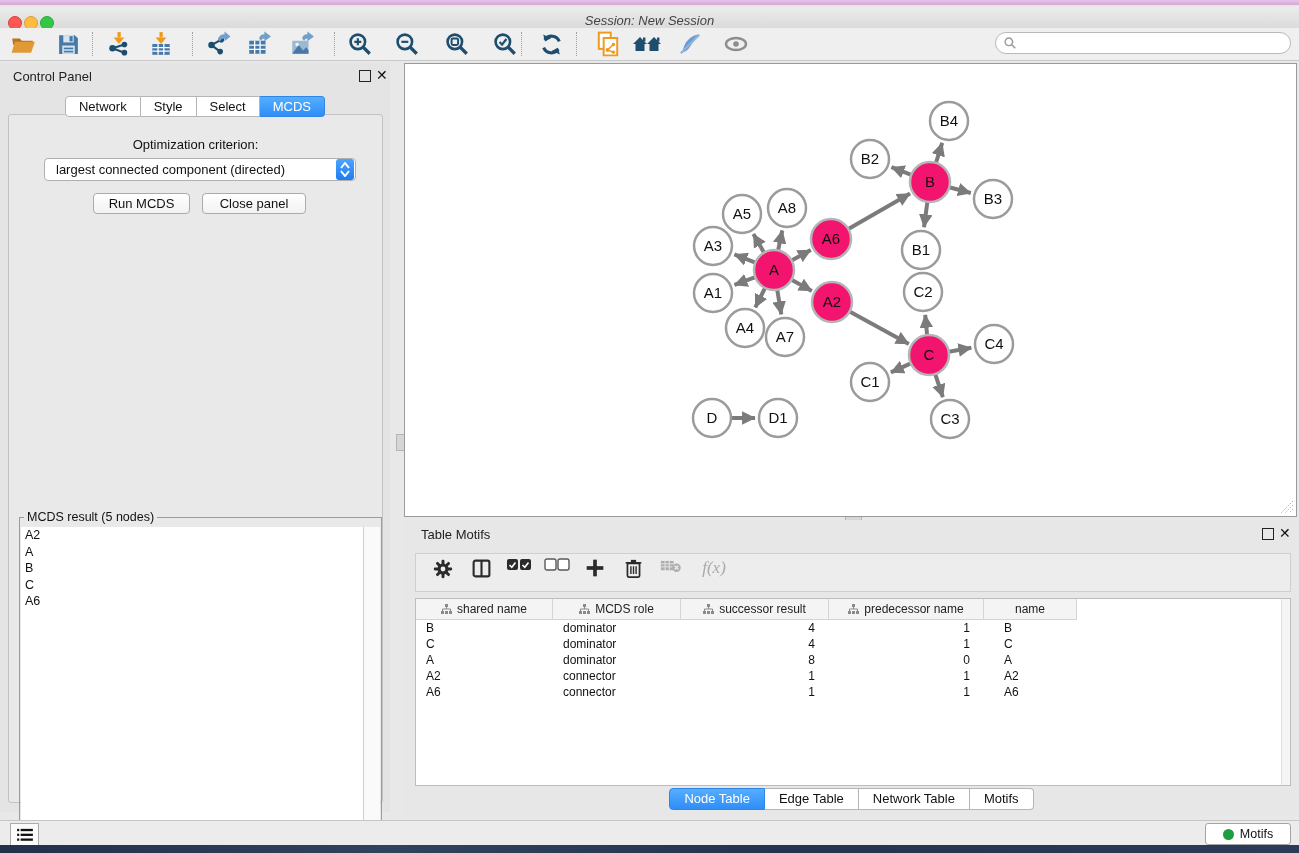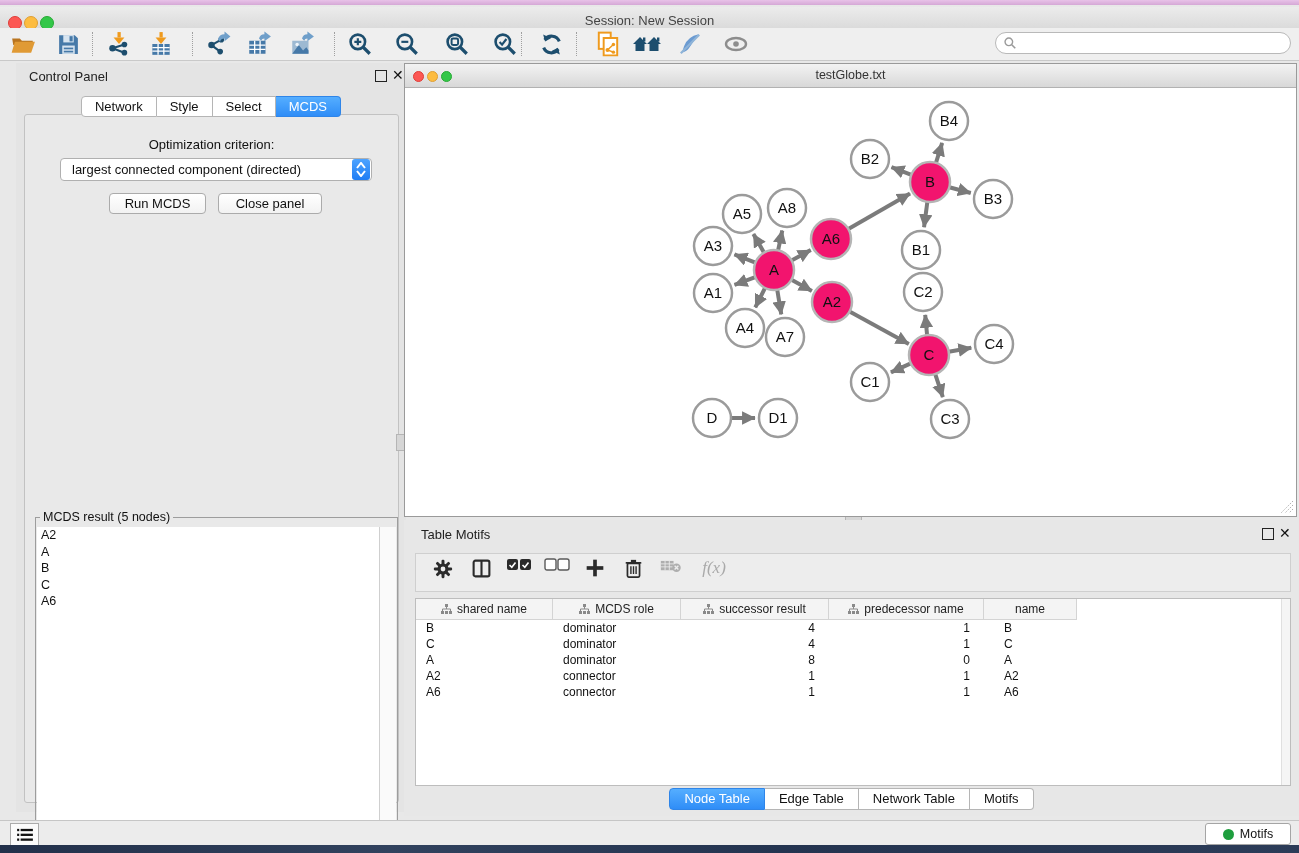--- a/index.html
+++ b/index.html
@@ -5,33 +5,33 @@
   html,body{margin:0;padding:0;}
   body{
     width:1299px;height:853px;position:relative;overflow:hidden;
     font-family:"Liberation Sans","DejaVu Sans",sans-serif;
     background:#e8e8e8;font-size:13px;color:#222;
     -webkit-font-smoothing:antialiased;
   }
   .abs{position:absolute;}
   
   #menu-strip{left:0;top:0;width:1299px;height:5px;background:linear-gradient(#e8c2e8,#d5a8d6);}
-  #titlebar{left:0;top:7px;width:1299px;height:23px;background:linear-gradient(#ececec,#d9d9d9);border-bottom:1px solid #b6b6b6;}
+  #titlebar{left:0;top:7px;width:1299px;height:23px;background:linear-gradient(#ececec,#d9d9d9);border-bottom:1px solid #b6b6b6;font-style:italic;}
   .tl{position:absolute;top:9px;width:12px;height:12px;border-radius:50%;}
   .tl.red{background:#fc5753;border:1px solid #df3d38;}
   .tl.yellow{background:#fdbc40;border:1px solid #de9f34;}
   .tl.green{background:#33c748;border:1px solid #27aa35;}
   #titlebar-text{position:absolute;top:5px;width:100%;text-align:center;font-size:13px;color:#444;line-height:18px;}
   #toolbar{left:0;top:28px;width:1299px;height:32px;background:#efefef;border-bottom:1px solid #c9c9c9;}
   .tbtn{position:absolute;top:2px;width:30px;height:28px;display:flex;align-items:center;justify-content:center;cursor:default;}
   .tsep{position:absolute;top:4px;height:24px;border-left:1px dotted #9f9f9f;}
   #search-wrap{position:absolute;left:995px;top:4px;width:296px;height:22px;background:#fff;border:1px solid #b9b9b9;border-radius:12px;display:flex;align-items:center;padding-left:7px;box-sizing:border-box;}
   #search-input{border:none;outline:none;flex:1;font-size:12px;background:transparent;height:18px;}
   
-  #control-panel{left:16px;top:63px;width:390px;height:749px;background:#e4e4e4;}
+  #control-panel{left:0;top:63px;width:390px;height:749px;background:#e4e4e4;}
   #cp-header{position:absolute;left:0;top:0;width:100%;height:26px;}
   #cp-title{position:absolute;left:13px;top:6px;font-size:13px;color:#222;}
   .panel-float{position:absolute;top:7px;width:10px;height:10px;border:1.5px solid #222;background:transparent;}
   .panel-close{position:absolute;top:4px;font-size:14px;font-weight:bold;color:#111;line-height:16px;}
   #cp-tabs{position:absolute;left:0;top:33px;width:100%;display:flex;justify-content:center;z-index:2;}
   .ctab{height:19px;line-height:19px;padding:0 13px;background:#fff;border:1px solid #b5b5b5;border-left:none;font-size:13px;color:#111;}
   .ctab:first-child{border-left:1px solid #b5b5b5;border-radius:4px 0 0 4px;}
   .ctab:last-child{border-radius:0 4px 4px 0;}
   .ctab.active{background:linear-gradient(#55aeff,#2f8df7);color:#fff;border-color:#2f85e8;}
   #cp-content{position:absolute;left:8px;top:51px;width:373px;height:687px;background:#e9e9e9;border:1px solid #c2c2c2;border-radius:3px;}
@@ -273,26 +273,20 @@
         </div>
       <div id="mcds-scroll"></div>
     </fieldset>
   </div>
 </div>
 
 <div class="abs split-handle-v"></div>
 <div class="abs split-handle-h"></div>
 
 <div id="net-frame" class="abs">
-  <div id="net-titlebar">
-    <span class="ntl" style="left:8px;background:#fc5753;border:1px solid #df3d38"></span>
-    <span class="ntl" style="left:22px;background:#fdbc40;border:1px solid #de9f34"></span>
-    <span class="ntl" style="left:36px;background:#33c748;border:1px solid #27aa35"></span>
-    <div id="net-title">testGlobe.txt</div>
-  </div>
   <div id="net-canvas">
     <svg id="graph-svg" width="889" height="427">
       <defs>
         <marker id="arrow" viewBox="0 0 10 10" refX="9.5" refY="5" markerWidth="3.4" markerHeight="3.4" orient="auto">
           <path d="M0 0 L10 5 L0 10 z" fill="#7b7b7b"></path>
         </marker>
       </defs>
       <g id="edge-layer">
           <line x1="358.07722123286334" y1="164.63513715751083" x2="347.4111955822072" y2="145.96959226886256" stroke="#7b7b7b" stroke-width="4" marker-end="url(#arrow)"></line>
           <line x1="372.10429688594576" y1="162.42566100548945" x2="376.2800585811624" y2="142.51048984368714" stroke="#7b7b7b" stroke-width="4" marker-end="url(#arrow)"></line>

